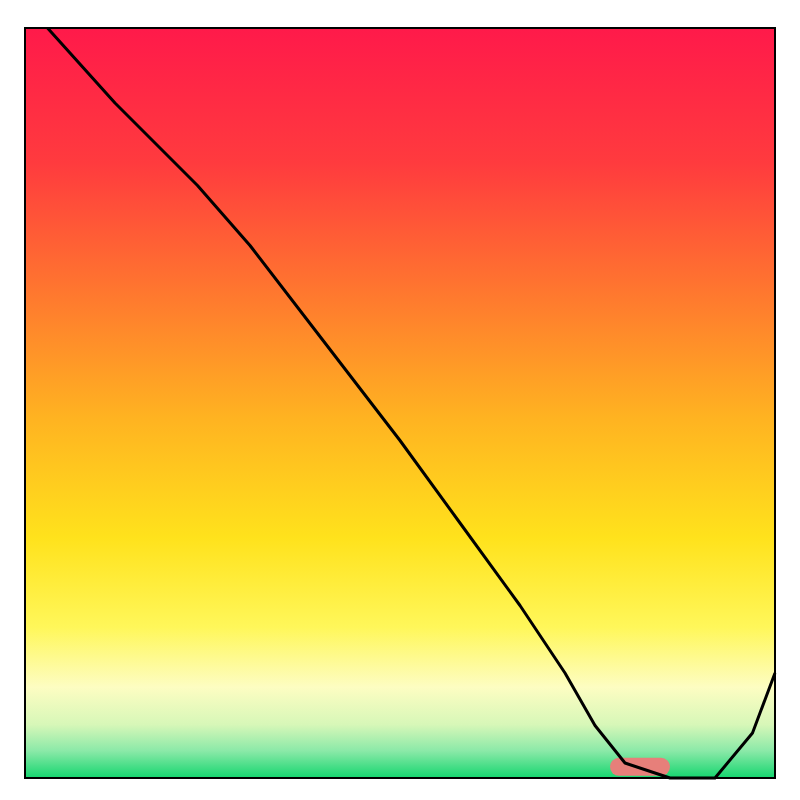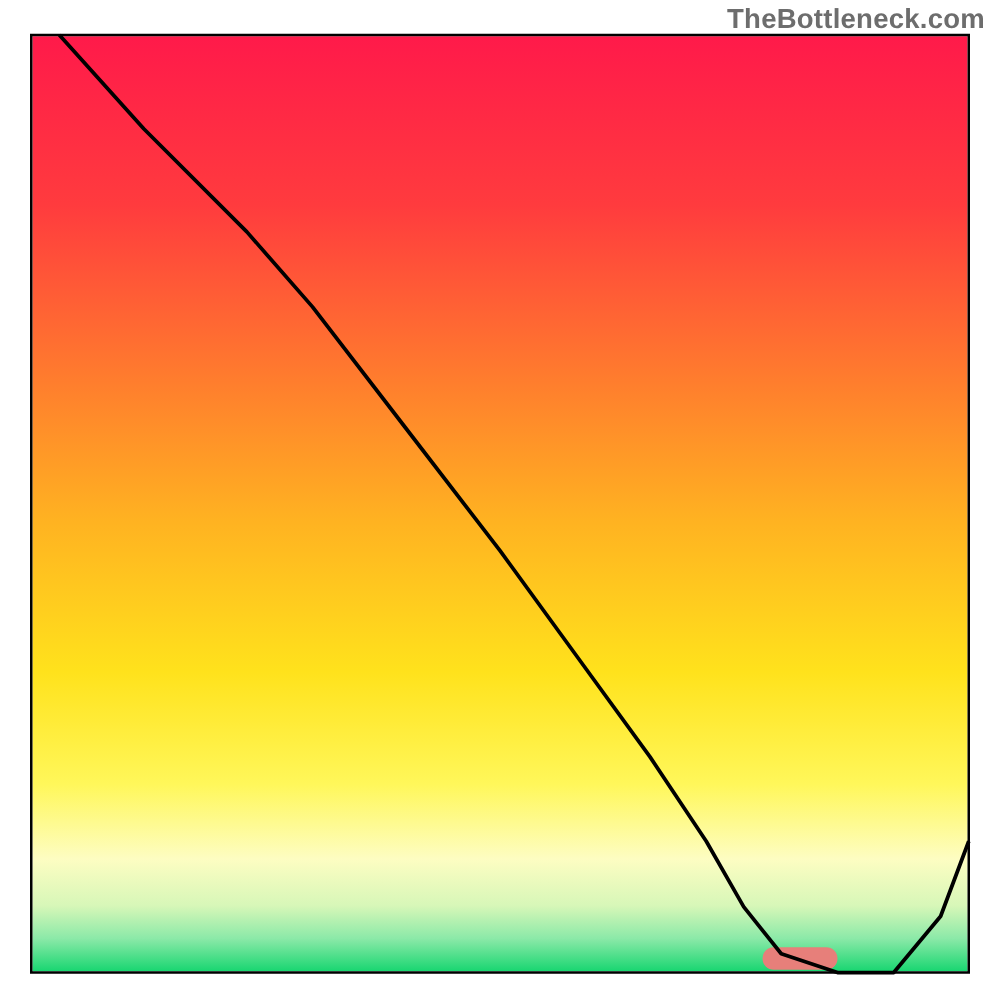--- a/index.html
+++ b/index.html
@@ -30,21 +30,20 @@
     position: absolute;
     top: 0;
     left: 0;
   }
 </style>
 </head>
 <body>
 
 <div class="stage">
 
-  <div class="watermark">TheBottleneck.com</div>
 
   <svg class="plot" width="800" height="800" viewBox="0 0 800 800">
     <defs>
       <linearGradient id="bg-grad" x1="0" y1="0" x2="0" y2="1">
       <stop offset="0%" stop-color="#ff1a4a"></stop>
           <stop offset="18%" stop-color="#ff3b3e"></stop>
           <stop offset="36%" stop-color="#ff7a2e"></stop>
           <stop offset="52%" stop-color="#ffb321"></stop>
           <stop offset="68%" stop-color="#ffe21c"></stop>
           <stop offset="80%" stop-color="#fff75a"></stop>

